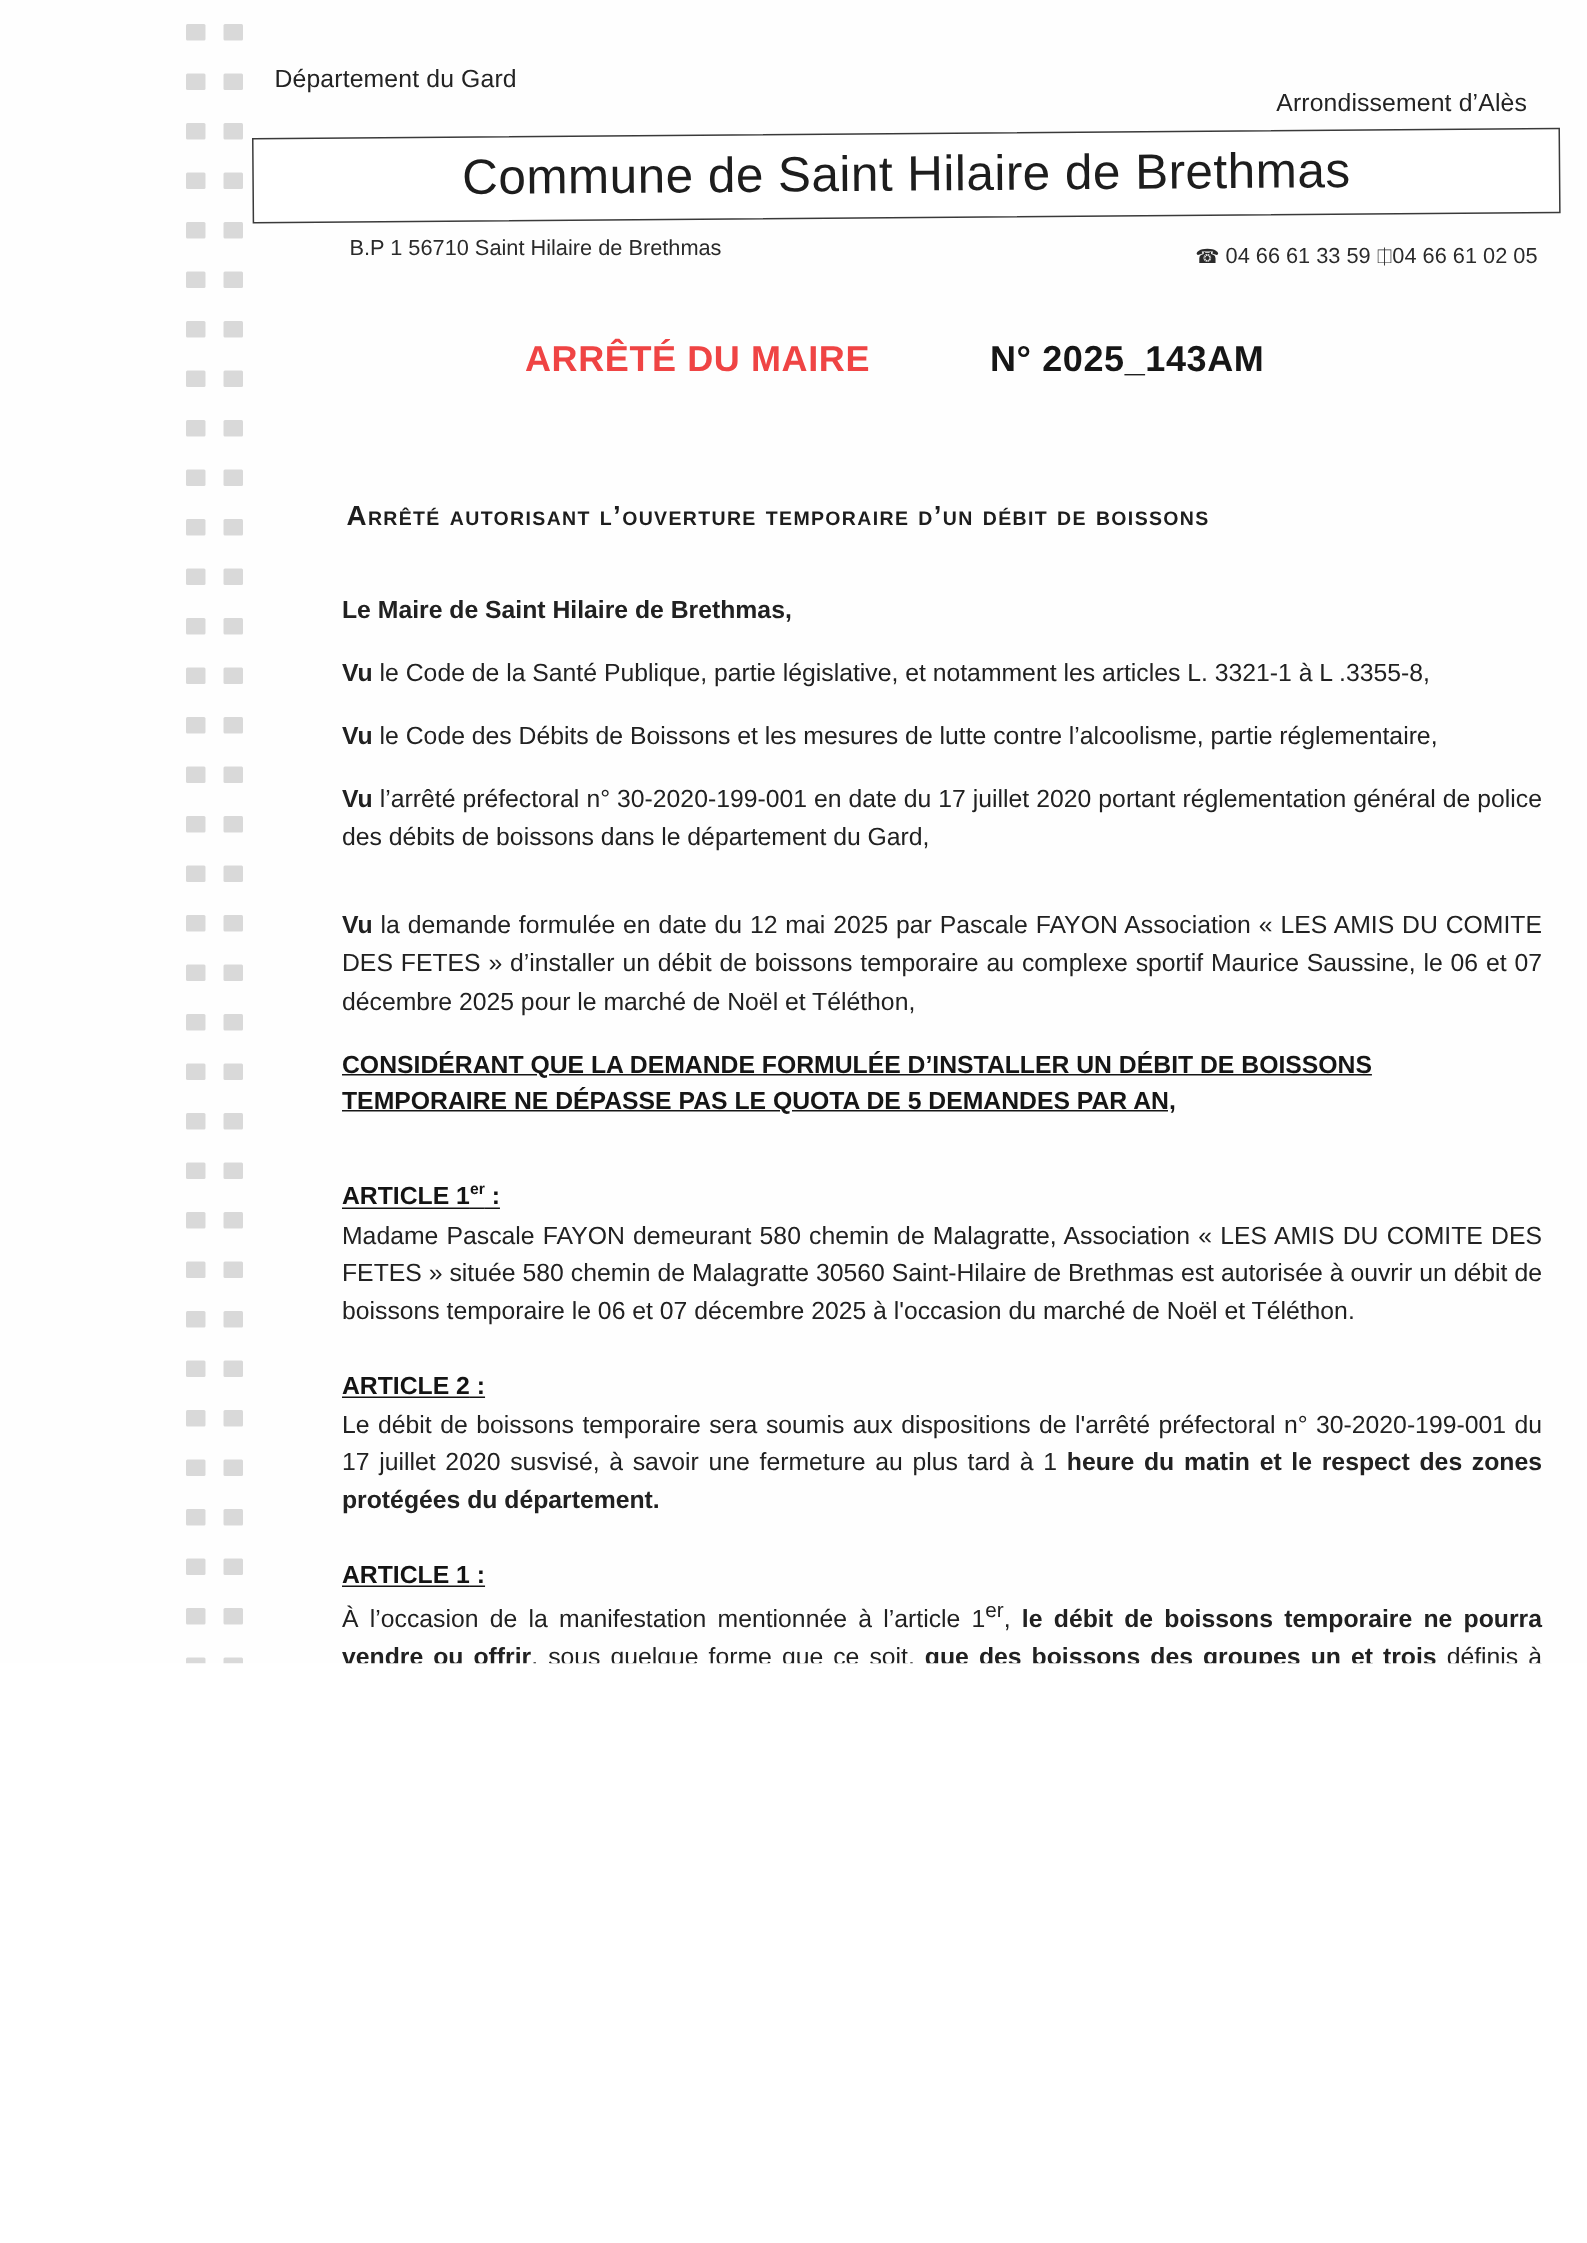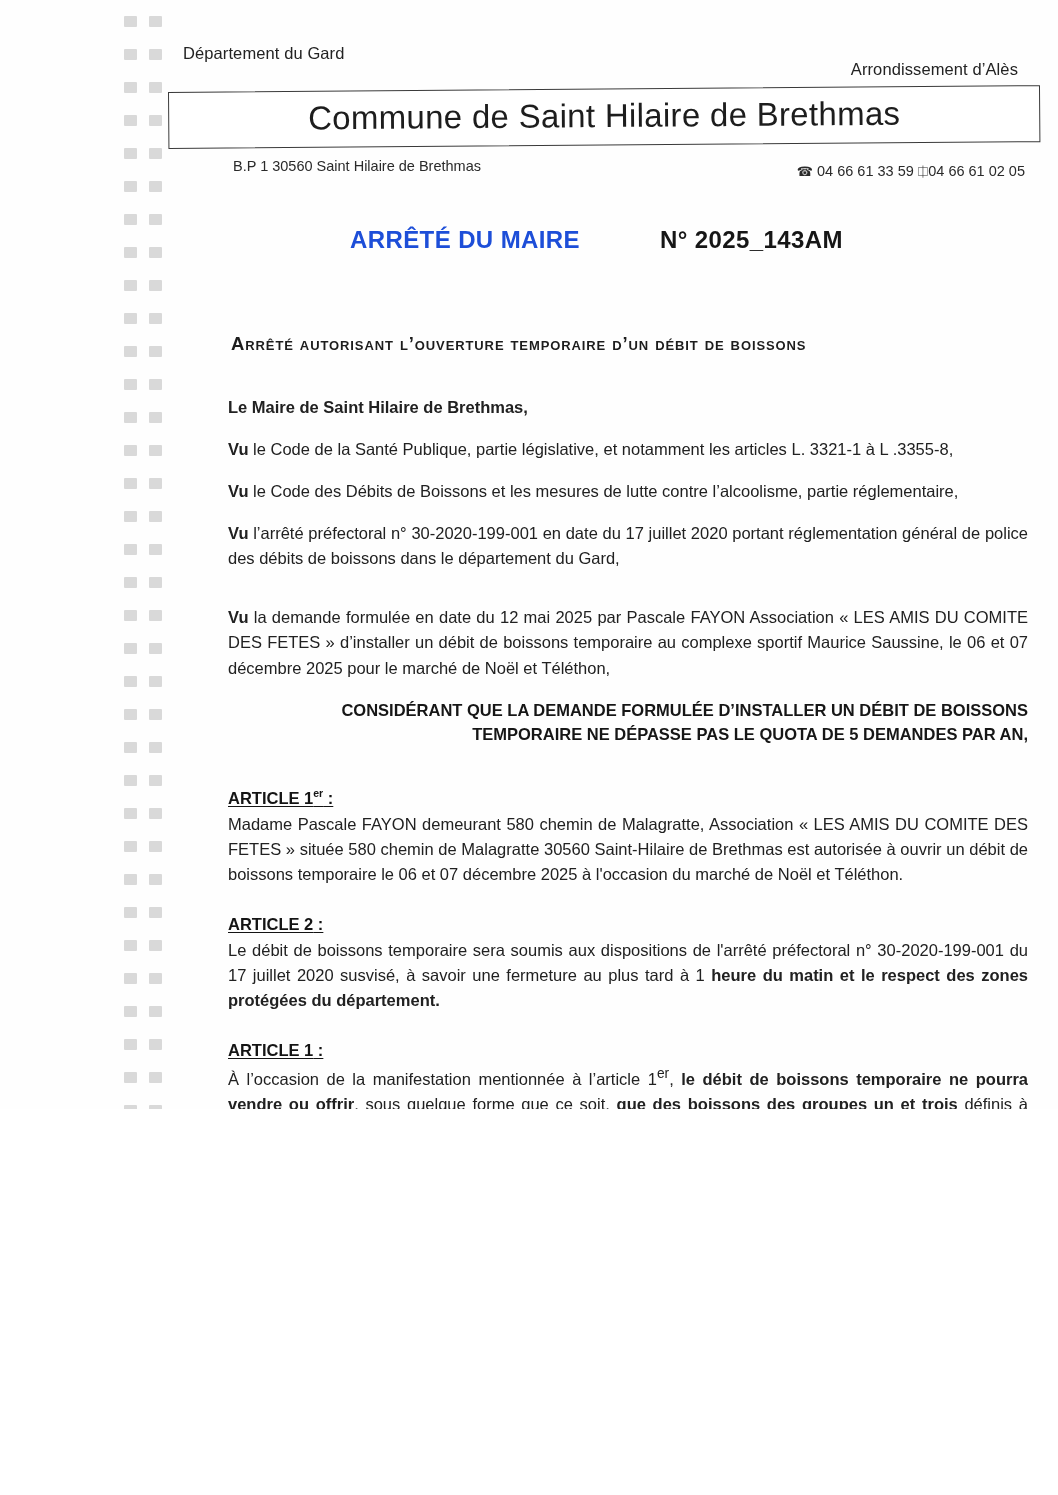--- a/index.html
+++ b/index.html
@@ -104,21 +104,21 @@
   .contact-line .ic { font-size: 13px; }
 
   
   .doc-title {
     position: absolute;
     left: 350px;
     top: 226px;
     font-size: 24px;
     font-weight: bold;
     letter-spacing: 0.4px;
-    color: #1d4ed8;
+    color: #ef4444;
   }
   .doc-number {
     position: absolute;
     left: 660px;
     top: 226px;
     font-size: 24px;
     font-weight: bold;
     letter-spacing: 0.4px;
     color: #161616;
   }
@@ -150,22 +150,23 @@
   }
   .p.tight { margin-bottom: 17px; }
   .p.gap-lg { margin-bottom: 34px; }
   .b { font-weight: bold; }
   .vu { font-weight: bold; }
   .allcaps-bold {
     font-weight: bold;
     font-size: 16.5px;
     line-height: 1.5;
     color: #161616;
-    text-align: right;
+    text-align: left;
     margin: 0 0 40px 0;
+    text-decoration: underline;
   }
   .arrete-word {
     text-align: center;
     font-size: 17.5px;
     font-weight: bold;
     letter-spacing: 0.6px;
     margin: 0 0 52px 0;
     color: #161616;
   }
   .art-head {
@@ -396,21 +397,21 @@
 
   <div class="hdr-row">
     <div class="hdr-left">Département du Gard</div>
     <div class="hdr-right">Arrondissement d’Alès</div>
   </div>
 
   <div class="title-box">
     <div class="title-box-text">Commune de Saint Hilaire de Brethmas</div>
   </div>
 
-  <div class="addr-line">B.P 1 30560 Saint Hilaire de Brethmas</div>
+  <div class="addr-line">B.P 1 56710 Saint Hilaire de Brethmas</div>
 
   <div class="contact-line">
     <span class="ic">☎</span>
     <span>04 66 61 33 59</span>
     <span class="ic">⎅</span><span>04 66 61 02 05</span>
   </div>
 
   <div class="doc-title">ARRÊTÉ DU MAIRE</div>
   <div class="doc-number">N° 2025_143AM</div>
   <div class="doc-subtitle">Arrêté autorisant l’ouverture temporaire d’un débit de boissons</div>

